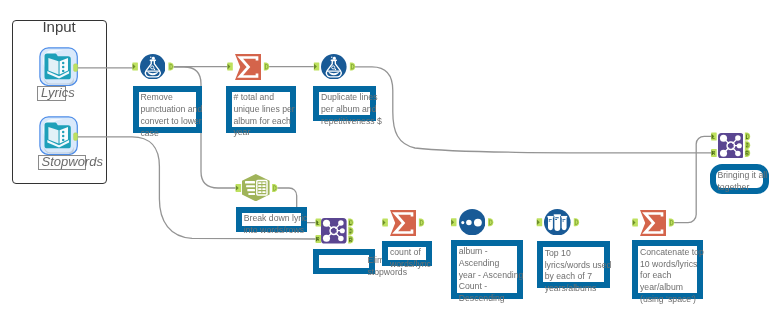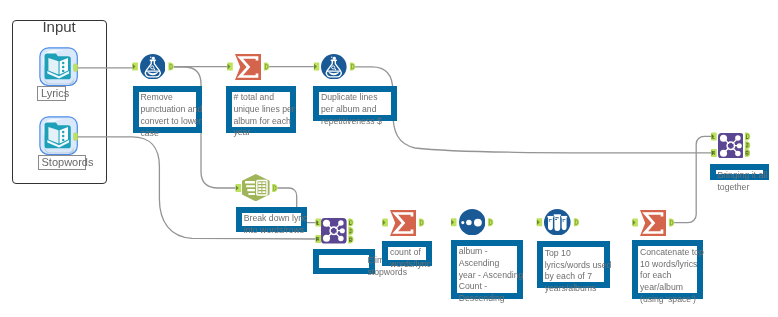--- a/index.html
+++ b/index.html
@@ -10,21 +10,21 @@
   #portlayer{z-index:3;}
   .node{z-index:2;}
   .anno,.tinylabel{z-index:4;}
   .container-box{position:absolute;border:1.3px solid #333333;border-radius:4px;box-sizing:border-box;}
   .container-title{position:absolute;font-size:15px;line-height:9px;color:#3f3f3f;text-align:center;}
   .node{position:absolute;}
   .anno{position:absolute;box-sizing:border-box;border:6px solid #0369a1;background:#fff;
         font-size:8.7px;line-height:11.75px;color:#6f6f6f;padding:0.5px 1.6px;overflow:visible;}
   .anno>div{white-space:nowrap;}
   .tinylabel{position:absolute;box-sizing:border-box;border:1px solid #8a8a8a;background:#fdfdfd;
-        font-size:11px;line-height:12px;color:#6a6a6a;padding:0 3px;white-space:nowrap;}
+        font-size:13px;line-height:12px;color:#6a6a6a;padding:0 3px;white-space:nowrap;font-style:italic;}
 </style>
 </head>
 <body>
 
 <div id="canvas">
   <svg class="wires" id="wirelayer" viewBox="0 0 778 317" xmlns="http://www.w3.org/2000/svg">
       <path d="M77.5 67.8 L132.4 67.8" fill="none" stroke="#949494" stroke-width="1.3"></path>
       <path d="M173.6 66.6 L227.3 66.6" fill="none" stroke="#949494" stroke-width="1.3"></path>
       <path d="M269.1 66.6 L313.8 66.6" fill="none" stroke="#949494" stroke-width="1.3"></path>
       <path d="M173.6 67.0 L184.0 67.0 C195.5 67.0 201.0 72.5 201.0 84.0 L201.0 171.5 C201.0 183.0 206.5 188.0 218.0 188.0 L235.6 188.0" fill="none" stroke="#949494" stroke-width="1.3"></path>
@@ -317,21 +317,21 @@
       <div>punctuation and</div>
       <div>convert to lower</div>
       <div>case</div>
     </div>
     <div class="anno" style="left: 225.8px; top: 85.5px; width: 69.8px; height: 47.4px;">
       <div># total and</div>
       <div>unique lines per</div>
       <div>album for each</div>
       <div>year</div>
     </div>
-    <div class="anno" style="left: 313.4px; top: 85.6px; width: 84px; height: 35.9px;">
+    <div class="anno" style="left: 313.4px; top: 85.6px; width: 63px; height: 35.9px;">
       <div>Duplicate lines</div>
       <div>per album and</div>
       <div>repetitiveness $</div>
     </div>
     <div class="anno" style="left: 236.1px; top: 206.5px; width: 71px; height: 25.3px;">
       <div>Break down lyric</div>
       <div>into words/rows</div>
     </div>
     <div class="anno" style="left: 313.4px; top: 248.9px; width: 50.4px; height: 25.5px; padding-left: 48px;">
       <div>Eliminating</div>
@@ -354,17 +354,17 @@
       <div>by each of 7</div>
       <div>years/albums</div>
     </div>
     <div class="anno" style="left: 632.4px; top: 240.3px; width: 71px; height: 58.7px;">
       <div>Concatenate top</div>
       <div>10 words/lyrics</div>
       <div>for each</div>
       <div>year/album</div>
       <div>(using ‘space’)</div>
     </div>
-    <div class="anno" style="left: 709.8px; top: 163.5px; width: 59.5px; height: 16px;">
+    <div class="anno" style="left: 709.8px; top: 163.5px; width: 59.5px; height: 30px; border-radius: 12px;">
       <div>Bringing it all</div>
       <div>together</div>
     </div>
   </div>
 
 </body></html>

